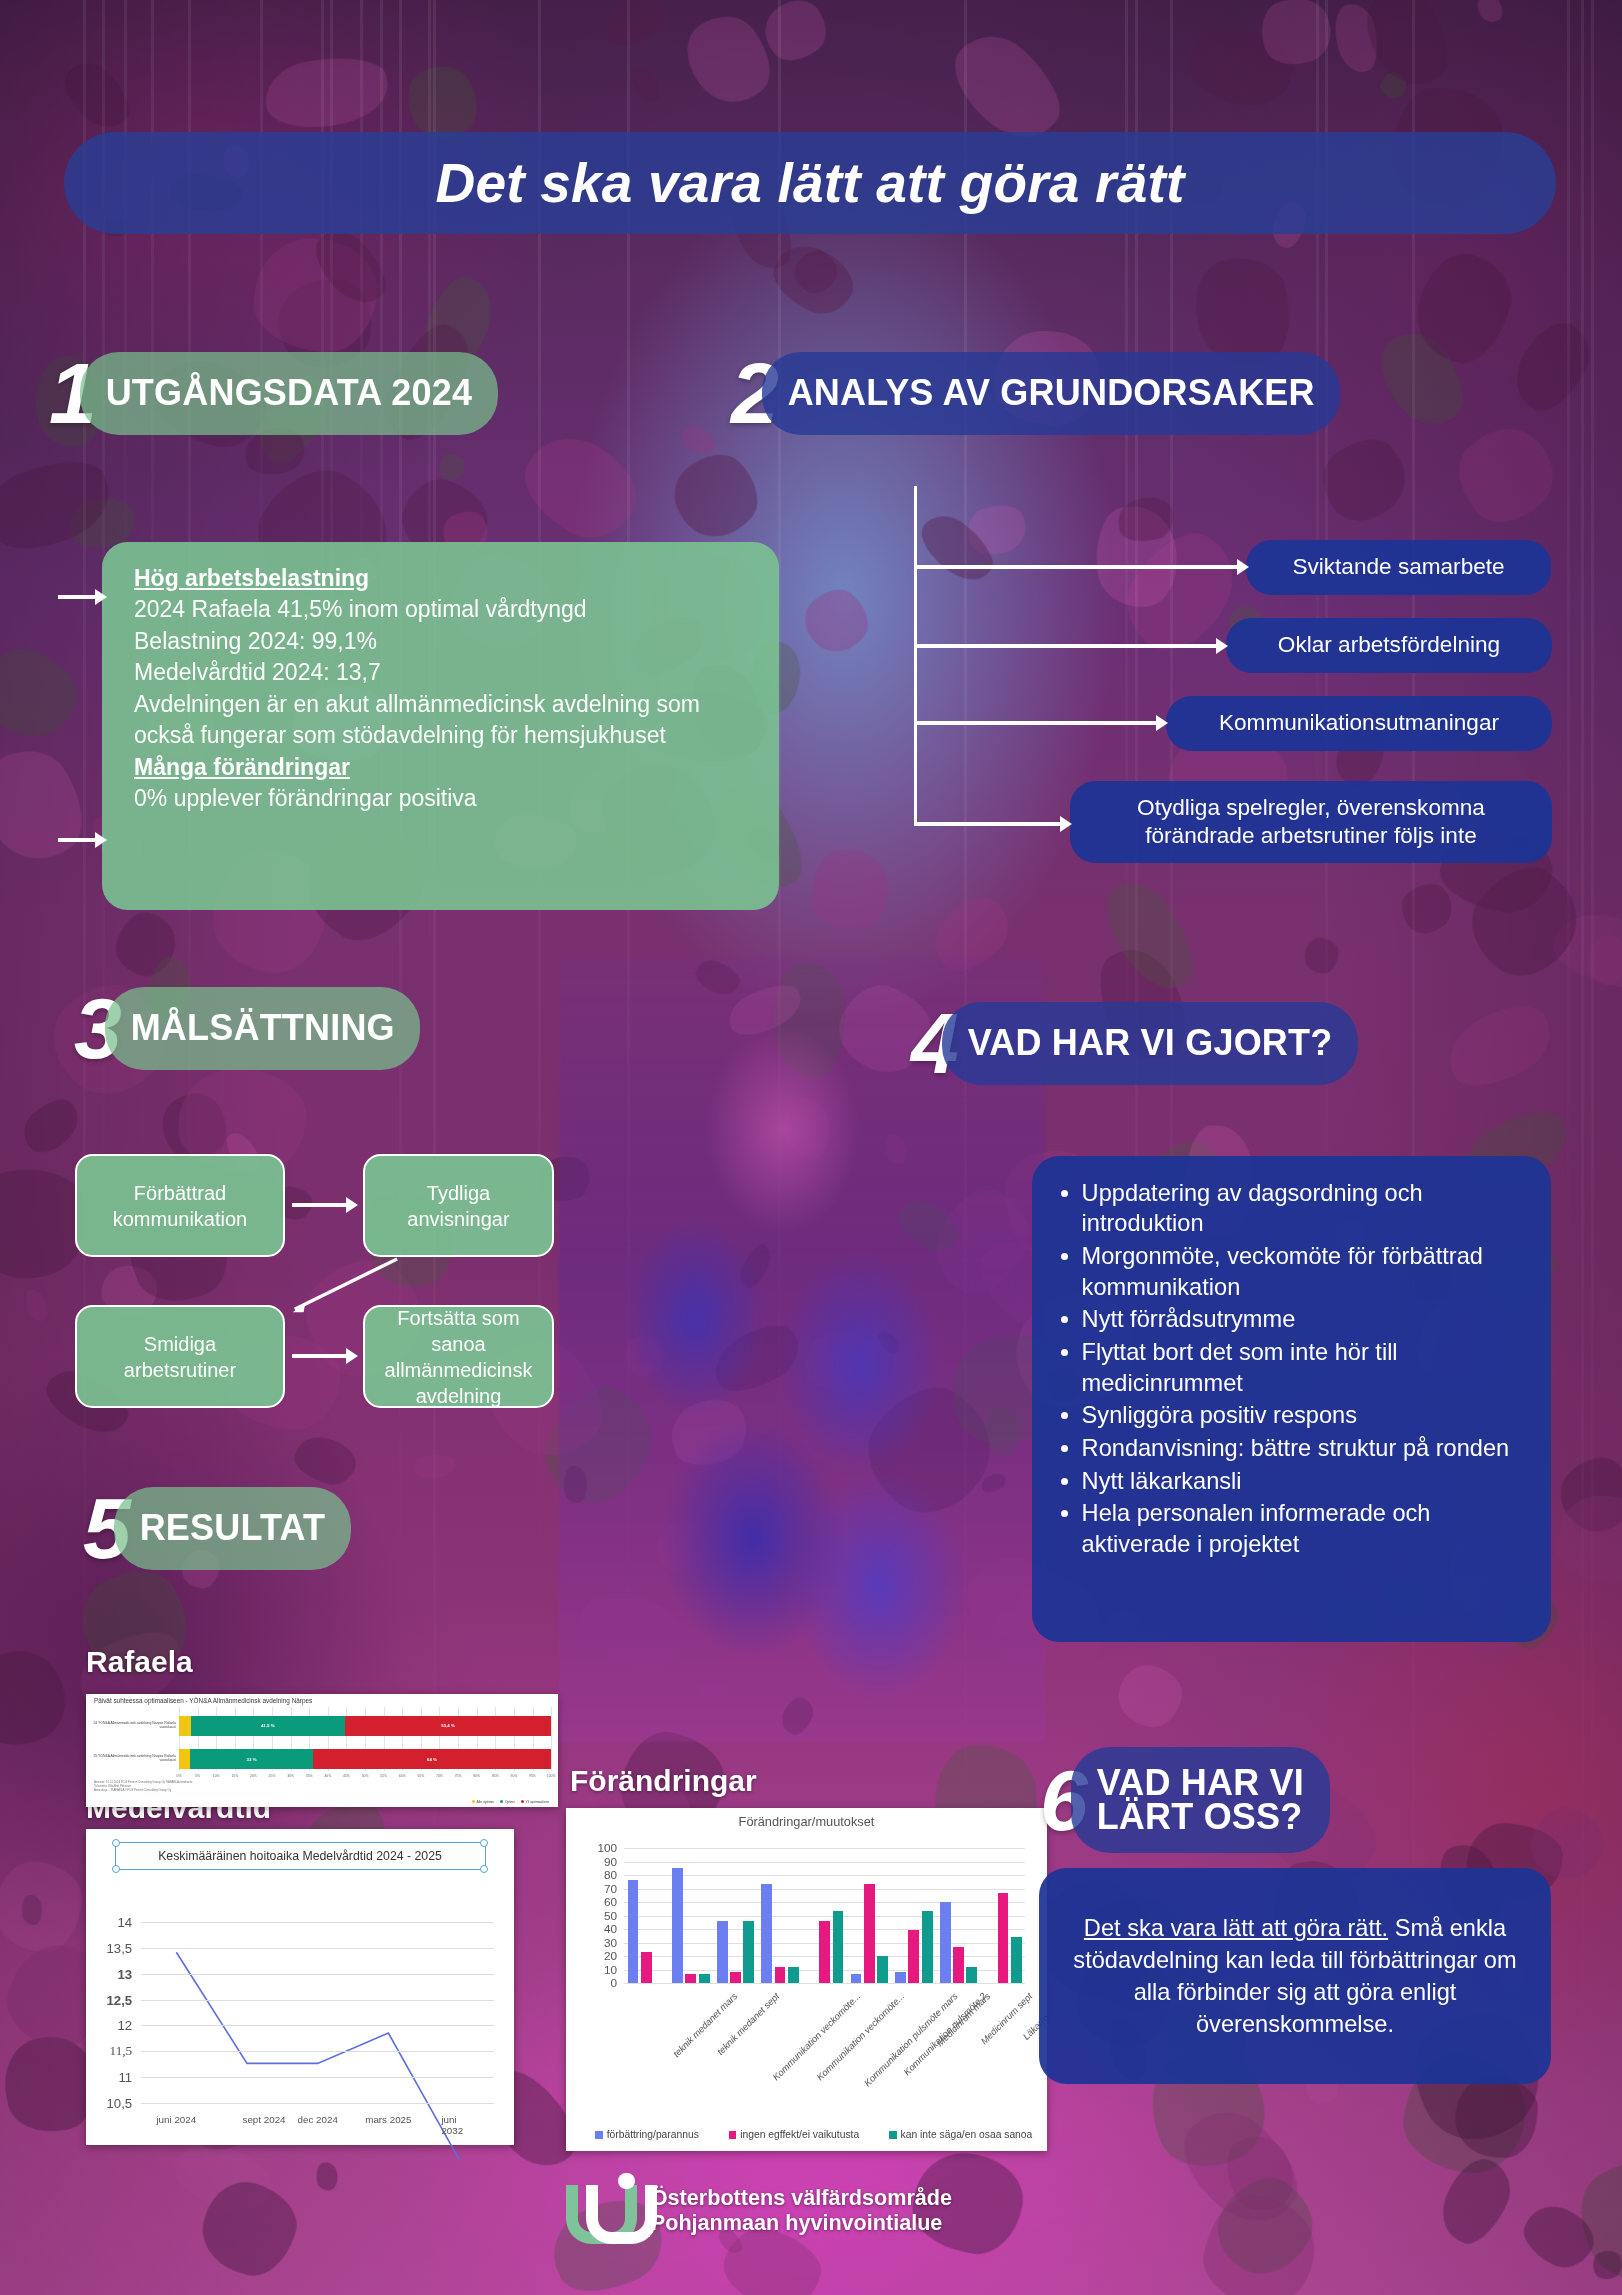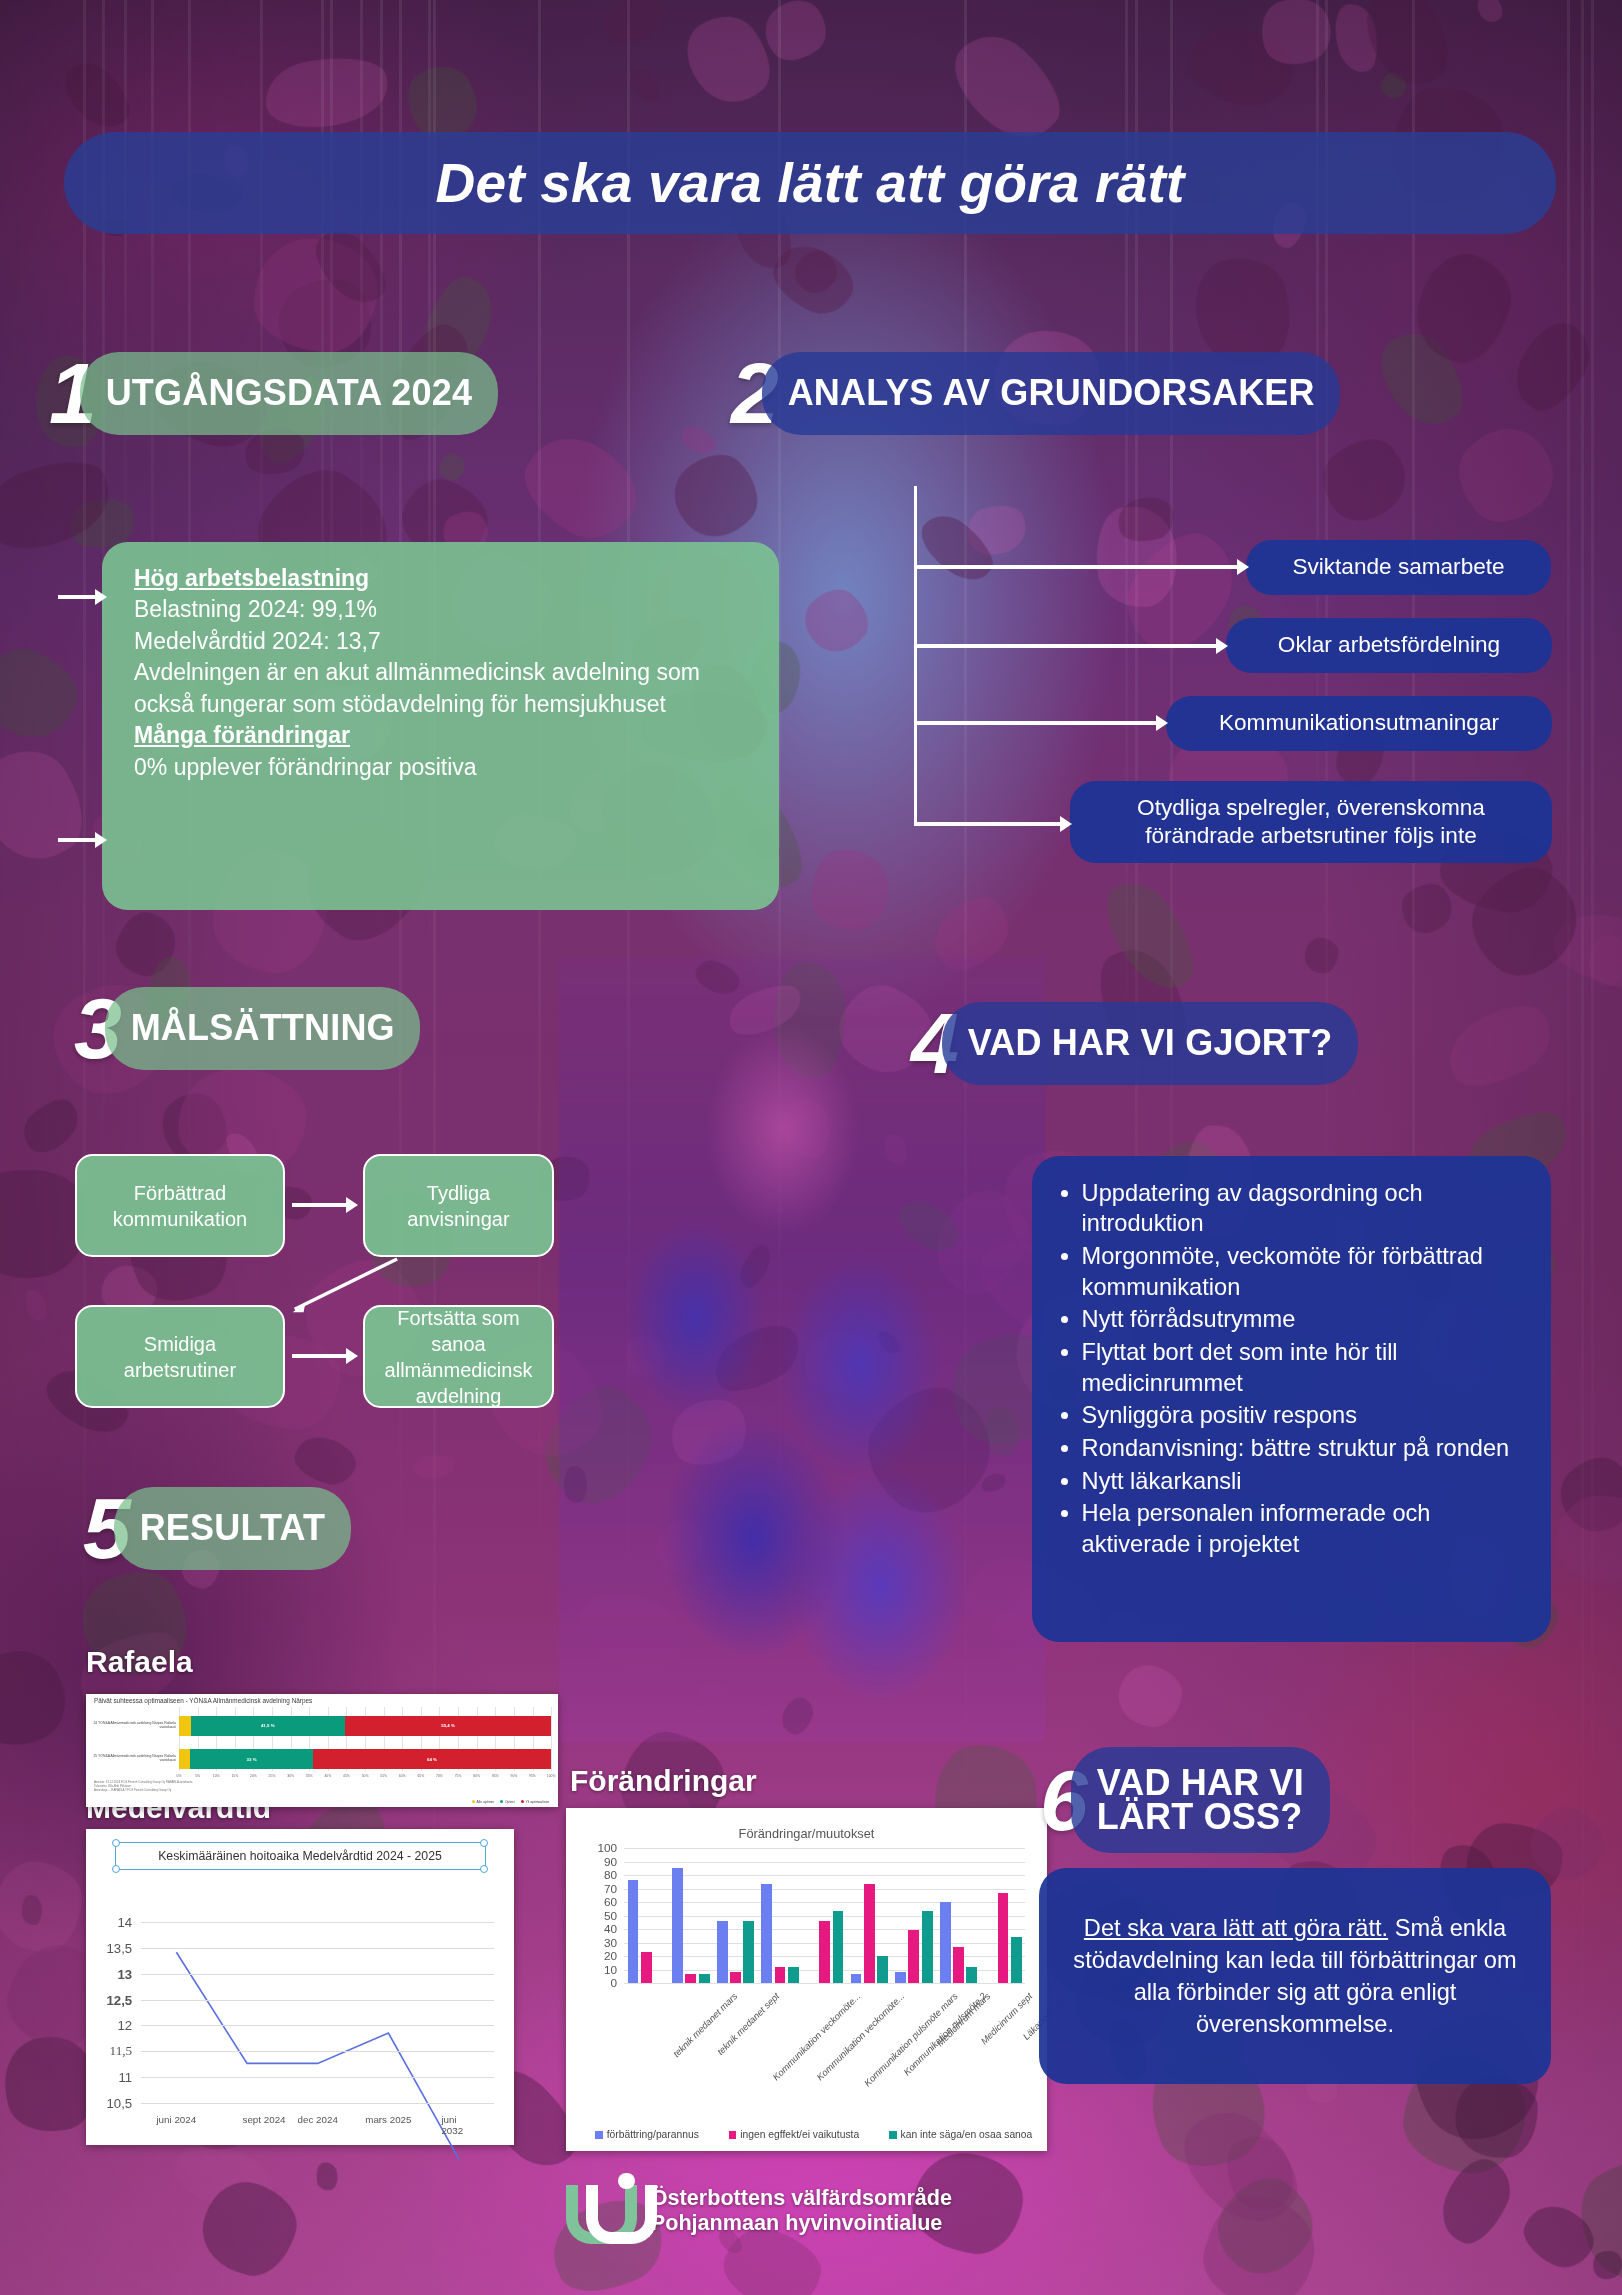--- a/index.html
+++ b/index.html
@@ -110,21 +110,21 @@
   #medel .ttlbox s{position:absolute;width:6.4px;height:6.4px;border:1.5px solid #4ea3e0;background:#fff;border-radius:50%;}
   #medel .plot{position:absolute;left:55px;right:19.6px;top:93px;bottom:42px;}
   #medel .gl{position:absolute;left:0;right:0;height:1px;background:#dcdcdc;}
   #medel .yl{position:absolute;right:100%;margin-right:8.8px;transform:translateY(-50%);
              font-size:13.2px;color:#555;white-space:nowrap;}
   #medel .xl{position:absolute;top:100%;margin-top:10.8px;transform:translateX(-50%);font-size:9.8px;color:#555;}
   #medel svg{position:absolute;inset:0;overflow:visible;}
 
   
   #forand{left:566px;top:1808px;width:481px;height:343px;}
-  #forand .ttl{text-align:center;font-size:12.8px;color:#555;padding-top:18px;}
+  #forand .ttl{text-align:center;font-size:12.8px;color:#555;padding-top:6px;}
   #forand .plot{position:absolute;left:58px;right:21.6px;top:40px;height:135px;}
   #forand .gl{position:absolute;left:0;right:0;height:1px;background:#e0e0e0;}
   #forand .yl{position:absolute;right:100%;margin-right:6.9px;transform:translateY(-50%);font-size:11.8px;color:#555;}
   #forand .grp{position:absolute;bottom:0;display:flex;align-items:flex-end;justify-content:center;gap:2.5px;height:100%;}
   #forand .bb{width:10.8px;}
   #forand .cats{position:absolute;left:58px;right:21.6px;top:183px;height:123px;}
   #forand .cat{position:absolute;transform-origin:right top;transform:rotate(-45deg);
                font-size:9.3px;color:#555;white-space:nowrap;text-align:right;font-style:italic;}
   #forand .leg{position:absolute;left:29.4px;right:14.7px;bottom:10.8px;display:flex;justify-content:space-between;
                font-size:10.3px;color:#444;}
@@ -416,20 +416,21 @@
 
 <div class="z sec" style="left:731px;top:352px;">
   <div class="num">2</div>
   <div class="pill blue">
     <h2>ANALYS AV GRUNDORSAKER</h2>
   </div>
 </div>
 
 <div class="z card-green" id="box1">
   <p class="hd">Hög arbetsbelastning</p>
+  <p>2024 Rafaela 41,5% inom optimal vårdtyngd</p>
   <p>Belastning 2024: 99,1%</p>
   <p>Medelvårdtid 2024: 13,7</p>
   <p>Avdelningen är en akut allmänmedicinsk avdelning som också fungerar som stödavdelning för hemsjukhuset</p>
   <p class="hd">Många förändringar</p>
   <p>0% upplever förändringar positiva</p>
 </div>
 
 <div class="arrow" style="left:58px;top:589px;width:51px;height:16.7px;">
   <div class="ln" style="left:0;top:6.4px;width:38px;"></div>
     <div class="hd" style="left:37px;top:0;"></div>

